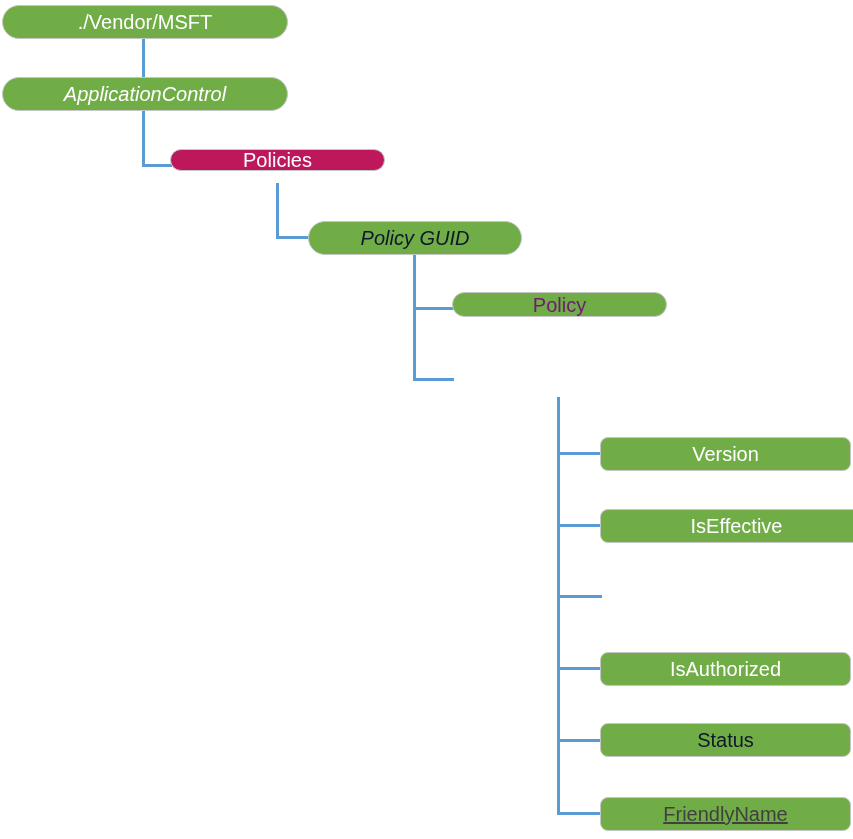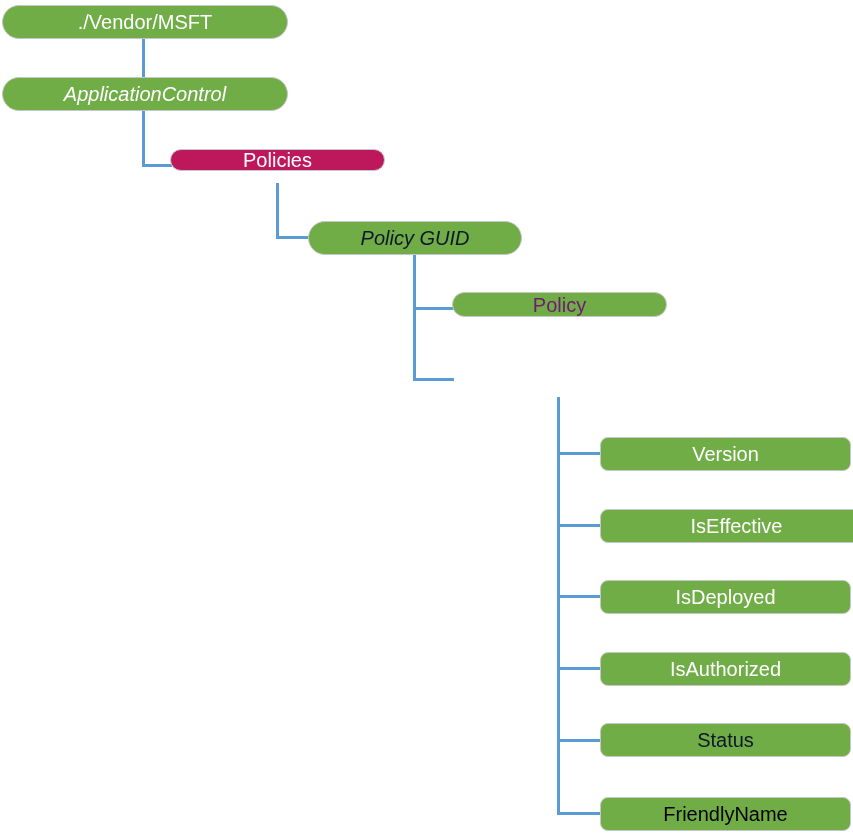--- a/index.html
+++ b/index.html
@@ -49,17 +49,16 @@
     <div class="seg" style="left: 557px; top: 667px; width: 45px; height: 3px; background: rgb(91, 155, 213);"></div>
     <div class="seg" style="left: 557px; top: 739px; width: 45px; height: 3px; background: rgb(91, 155, 213);"></div>
     <div class="seg" style="left: 557px; top: 812px; width: 45px; height: 3px; background: rgb(91, 155, 213);"></div>
     <div class="node pill" style="left: 2px; top: 5px; width: 286px; height: 34px; background: rgb(112, 173, 71); border: 1.5px solid rgb(198, 198, 198); color: rgb(255, 255, 255);">./Vendor/MSFT</div>
     <div class="node pill" style="left: 2px; top: 77px; width: 286px; height: 34px; background: rgb(112, 173, 71); border: 1.5px solid rgb(198, 198, 198); color: rgb(255, 255, 255); font-style: italic;">ApplicationControl</div>
     <div class="node pill" style="left: 170px; top: 149px; width: 215px; height: 22px; background: #be185d; border: 1.5px solid rgb(198, 198, 198); color: rgb(255, 255, 255);">Policies</div>
     <div class="node pill italic" style="left: 308px; top: 221px; width: 214px; height: 34px; background: rgb(112, 173, 71); border: 1.5px solid rgb(198, 198, 198); color: #0f172a;">Policy GUID</div>
     <div class="node pill" style="left: 452px; top: 292px; width: 215px; height: 25px; background: rgb(112, 173, 71); border: 1.5px solid rgb(198, 198, 198); color: #701a75;">Policy</div>
     <div class="node rect" style="left: 600px; top: 437px; width: 251px; height: 34px; background: rgb(112, 173, 71); border: 1.5px solid rgb(198, 198, 198); color: rgb(255, 255, 255);">Version</div>
     <div class="node rect" style="left: 600px; top: 509px; width: 273px; height: 34px; background: rgb(112, 173, 71); border: 1.5px solid rgb(198, 198, 198); color: rgb(255, 255, 255);">IsEffective</div>
-    <div class="node rect" style="left: 600px; top: 580px; width: 251px; height: 34px; background: rgb(112, 173, 71); border: 1.5px solid rgb(198, 198, 198); color: rgb(255, 255, 255);">IsDeployed</div>
     <div class="node rect" style="left: 600px; top: 652px; width: 251px; height: 34px; background: rgb(112, 173, 71); border: 1.5px solid rgb(198, 198, 198); color: rgb(255, 255, 255);">IsAuthorized</div>
     <div class="node rect" style="left: 600px; top: 723px; width: 251px; height: 34px; background: rgb(112, 173, 71); border: 1.5px solid rgb(198, 198, 198); color: #0f172a;">Status</div>
-    <div class="node rect" style="left: 600px; top: 797px; width: 251px; height: 34px; background: rgb(112, 173, 71); border: 1.5px solid rgb(198, 198, 198); color: #000000;">FriendlyName</div>
+    <div class="node rect" style="left: 600px; top: 797px; width: 251px; height: 34px; background: rgb(112, 173, 71); border: 1.5px solid rgb(198, 198, 198); color: #404040; text-decoration: underline;">FriendlyName</div>
   </div>
 
 </body></html>

